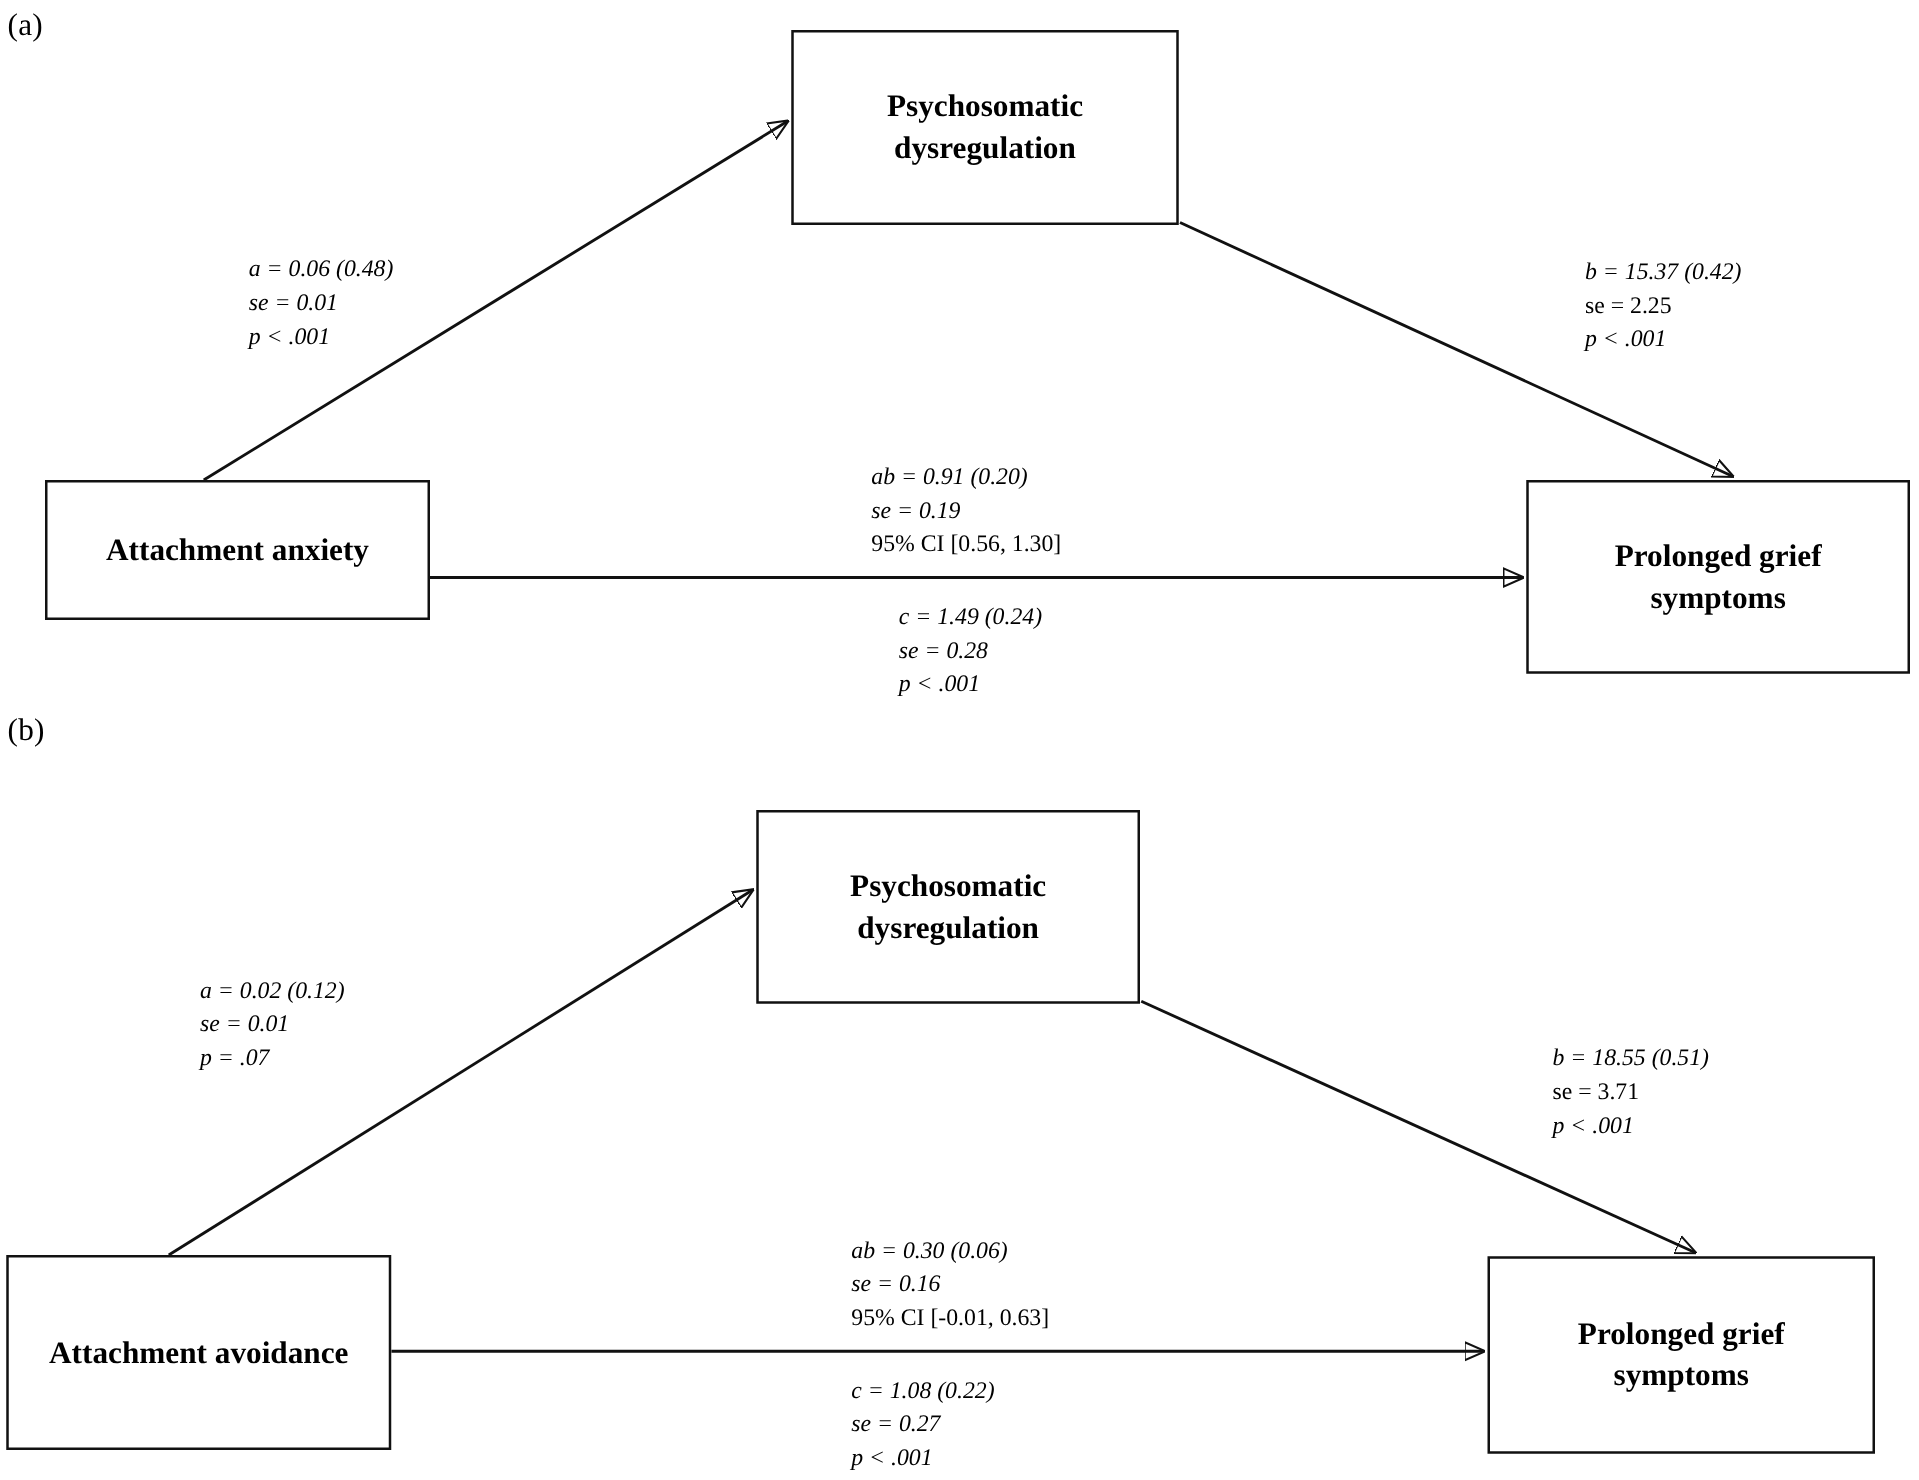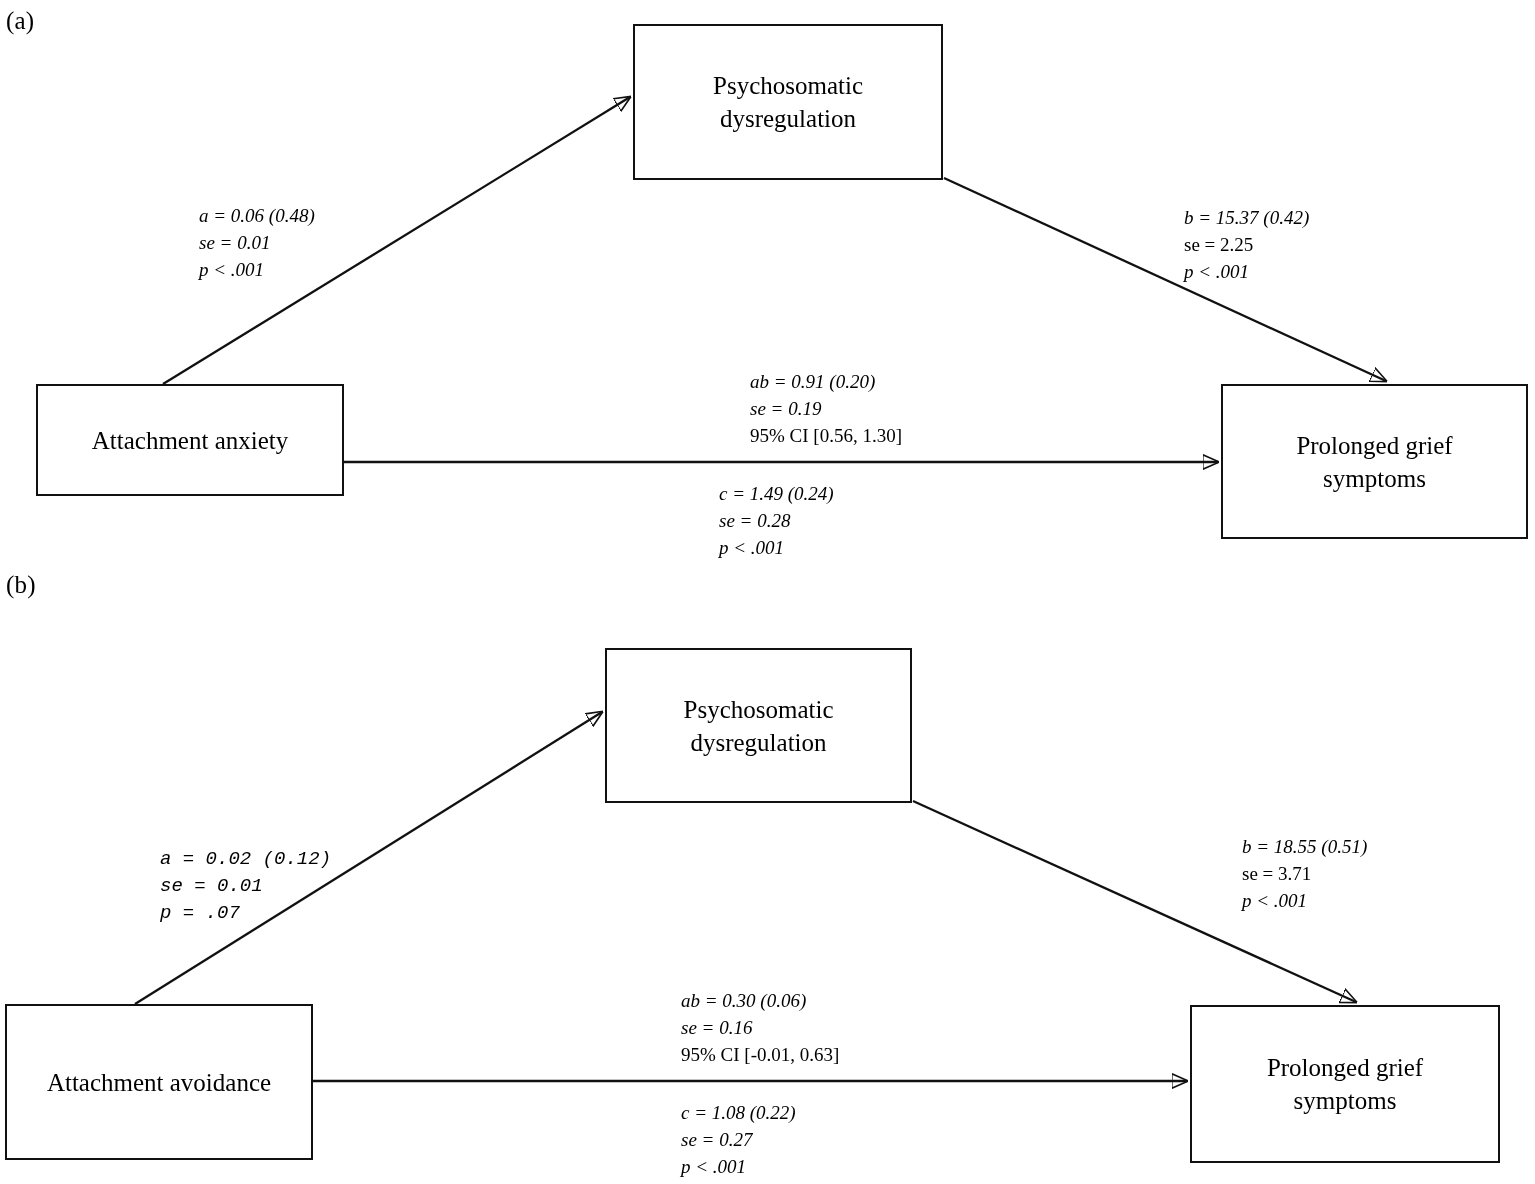--- a/index.html
+++ b/index.html
@@ -40,20 +40,21 @@
     align-items: center;
     justify-content: center;
     text-align: center;
   }
   .node-label {
     font-size: 25px;
     line-height: 1.32;
     color: #000000;
     padding: 0 6px;
     white-space: pre-line;
+    font-weight: bold;
   }
 
   
   .path-label {
     position: absolute;
     font-size: 19px;
     line-height: 1.42;
     color: #000000;
     white-space: nowrap;
   }
@@ -111,27 +112,27 @@
     <span class="node-label">Prolonged grief
 symptoms</span>
   </div>
 
   <div class="path-label" style="left:199px; top:203px;">
     <span class="ln it">a = 0.06 (0.48)</span>
     <span class="ln it">se = 0.01</span>
     <span class="ln it">p &lt; .001</span>
   </div>
 
-  <div class="path-label" style="left:1184px; top:205px;">
+  <div class="path-label" style="left:1268px; top:205px;">
     <span class="ln it">b = 15.37 (0.42)</span>
     <span class="ln">se = 2.25</span>
     <span class="ln it">p &lt; .001</span>
   </div>
 
-  <div class="path-label" style="left:750px; top:369px;">
+  <div class="path-label" style="left:697px; top:369px;">
     <span class="ln it">ab = 0.91 (0.20)</span>
     <span class="ln it">se = 0.19</span>
     <span class="ln">95% CI [0.56, 1.30]</span>
   </div>
 
   <div class="path-label" style="left:719px; top:481px;">
     <span class="ln it">c = 1.49 (0.24)</span>
     <span class="ln it">se = 0.28</span>
     <span class="ln it">p &lt; .001</span>
   </div>
@@ -145,21 +146,21 @@
 
   <div class="node-box" style="left:5px; top:1004px; width:308px; height:156px;">
     <span class="node-label">Attachment avoidance</span>
   </div>
 
   <div class="node-box" style="left:1190px; top:1005px; width:310px; height:158px;">
     <span class="node-label">Prolonged grief
 symptoms</span>
   </div>
 
-  <div class="path-label" style="left:160px; top:846px;font-family:Liberation Mono, monospace;">
+  <div class="path-label" style="left:160px; top:780px;">
     <span class="ln it">a = 0.02 (0.12)</span>
     <span class="ln it">se = 0.01</span>
     <span class="ln it">p = .07</span>
   </div>
 
   <div class="path-label" style="left:1242px; top:818px;margin-top:16px;">
     <span class="ln it">b = 18.55 (0.51)</span>
     <span class="ln">se = 3.71</span>
     <span class="ln it">p &lt; .001</span>
   </div>

